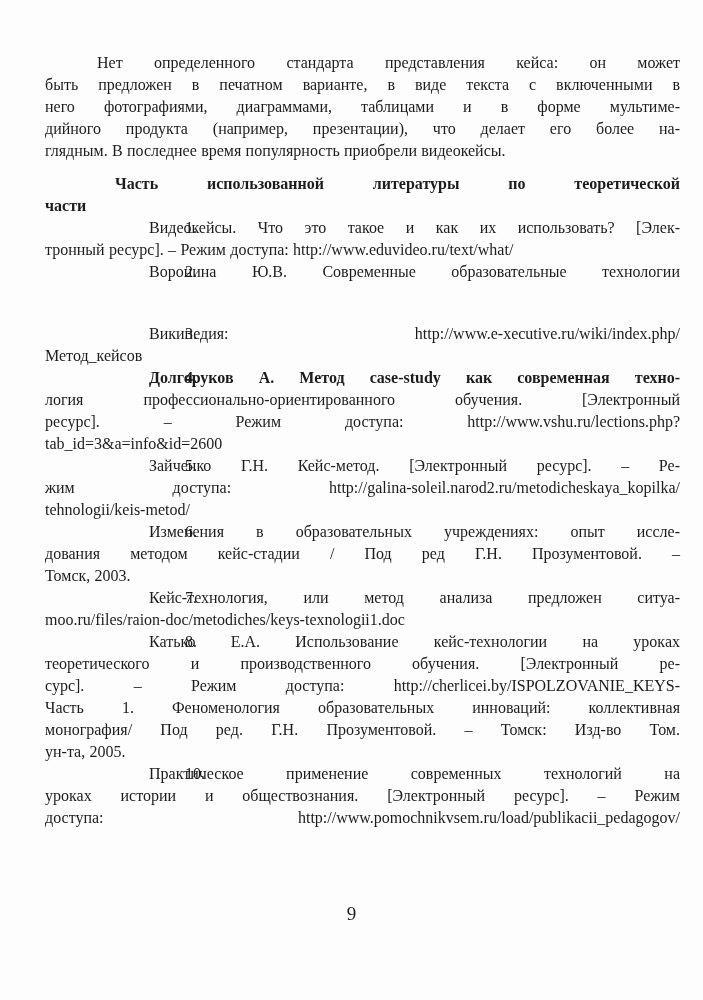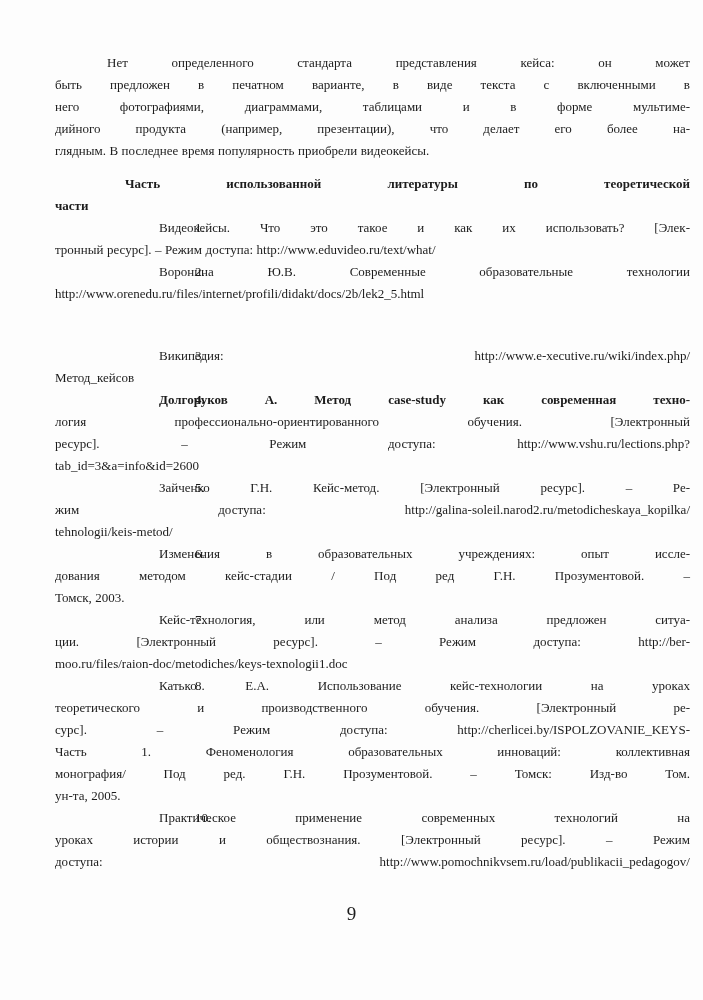--- a/index.html
+++ b/index.html
@@ -7,24 +7,24 @@
   .page {
     position: relative;
     width: 703px;
     height: 1000px;
     margin: 0 auto;
     background: #fdfdfd;
     overflow: hidden;
   }
   .text-block {
     position: absolute;
-    left: 55px;
+    left: 45px;
     top: 52px;
     width: 635px;
-    font-size: 13px;
+    font-size: 16px;
     line-height: 22px;
     color: #1c1c1c;
   }
   .line {
     text-align: justify;
     text-align-last: justify;
     height: 22px;
     overflow: visible;
     word-spacing: 0.02em;
   }
@@ -63,21 +63,20 @@
         <div class="line" style="text-indent: 70px;">Часть использованной литературы по теоретической</div>
         <div class="line last-left">части</div>
       </div>
     <div id="refs">
         <div>
           <div class="line" style="text-indent: 70px;"><span class="ref-num">1.</span><span>Видеокейсы. Что это такое и как их использовать? [Элек-</span></div>
           <div class="line last-left">тронный ресурс]. – Режим доступа: http://www.eduvideo.ru/text/what/</div>
         </div>
         <div>
           <div class="line" style="text-indent: 70px;"><span class="ref-num">2.</span><span>Воронина Ю.В. Современные образовательные технологии</span></div>
-          <div class="line last-left">http://www.orenedu.ru/files/internet/profili/didakt/docs/2b/lek2_5.html</div>
         </div>
         <div>
           <div class="line" style="text-indent: 70px; margin-top: 40px;"><span class="ref-num">3.</span><span>Википедия: http://www.e-xecutive.ru/wiki/index.php/</span></div>
           <div class="line last-left">Метод_кейсов</div>
         </div>
         <div>
           <div class="line" style="text-indent: 70px; font-weight: bold;"><span class="ref-num">4.</span><span>Долгоруков А. Метод case-study как современная техно-</span></div>
           <div class="line">логия профессионально-ориентированного обучения. [Электронный</div>
           <div class="line">ресурс]. – Режим доступа: http://www.vshu.ru/lections.php?</div>
           <div class="line last-left">tab_id=3&amp;a=info&amp;id=2600</div>
@@ -87,21 +86,20 @@
           <div class="line">жим доступа: http://galina-soleil.narod2.ru/metodicheskaya_kopilka/</div>
           <div class="line last-left">tehnologii/keis-metod/</div>
         </div>
         <div>
           <div class="line" style="text-indent: 70px;"><span class="ref-num">6.</span><span>Изменения в образовательных учреждениях: опыт иссле-</span></div>
           <div class="line">дования методом кейс-стадии / Под ред Г.Н. Прозументовой. –</div>
           <div class="line last-left">Томск, 2003.</div>
         </div>
         <div>
           <div class="line" style="text-indent: 70px;"><span class="ref-num">7.</span><span>Кейс-технология, или метод анализа предложен ситуа-</span></div>
-          <div class="line">ции. [Электронный ресурс]. – Режим доступа: http://ber-</div>
           <div class="line last-left">moo.ru/files/raion-doc/metodiches/keys-texnologii1.doc</div>
         </div>
         <div>
           <div class="line" style="text-indent: 70px;"><span class="ref-num">8.</span><span>Катько Е.А. Использование кейс-технологии на уроках</span></div>
           <div class="line">теоретического и производственного обучения. [Электронный ре-</div>
           <div class="line">сурс]. – Режим доступа: http://cherlicei.by/ISPOLZOVANIE_KEYS-</div>
         </div>
         <div>
           <div class="line">Часть 1. Феноменология образовательных инноваций: коллективная</div>
           <div class="line">монография/ Под ред. Г.Н. Прозументовой. – Томск: Изд-во Том.</div>

